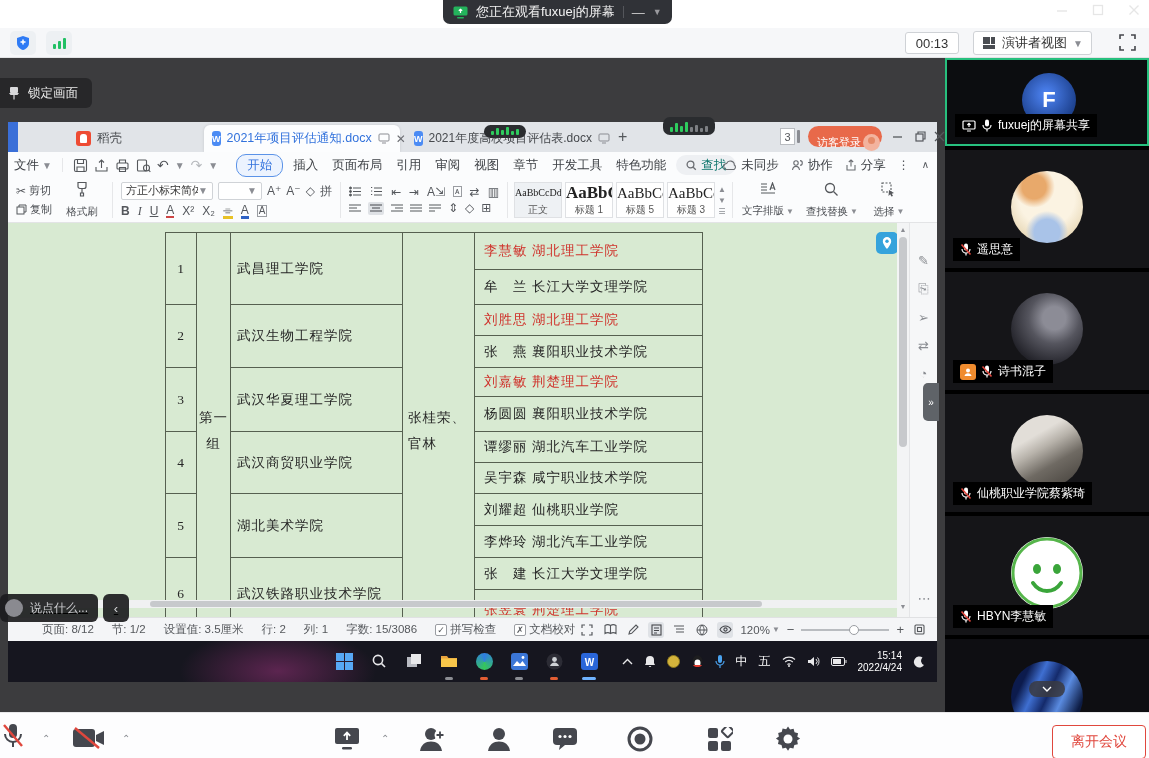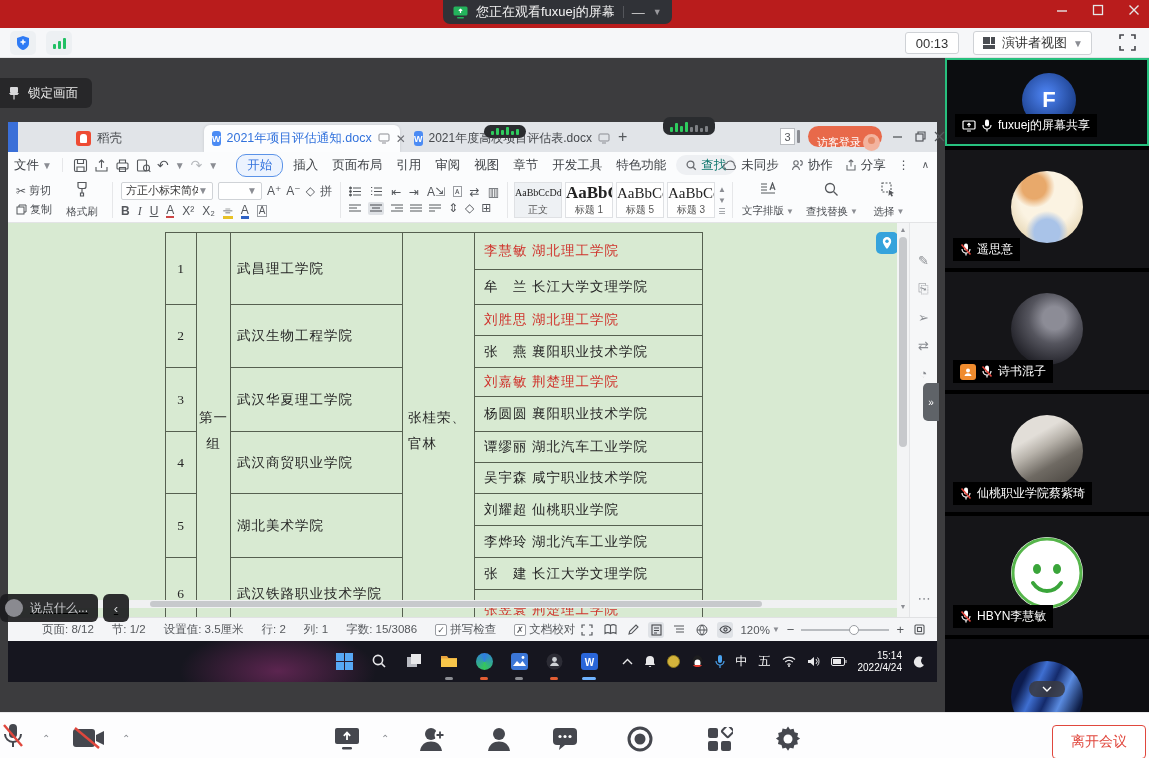--- a/index.html
+++ b/index.html
@@ -93,21 +93,21 @@
   .bottombar{position:absolute;left:0;top:712px;width:1149px;height:46px;background:#fdfdfe;border-top:1px solid #e8e8ea;}
   .leavebtn{position:absolute;left:1052px;top:12px;width:94px;height:34px;border:1px solid #e0473d;border-radius:4px;
      background:#fff;color:#e0473d;font-size:14px;display:flex;align-items:center;justify-content:center;}
   .chev{color:#8b8d93;font-size:10px;}
 </style>
 </head>
 <body>
 
 <div class="stage">
 
-  <div class="abs" style="left:0;top:0;width:1149px;height:28px;background:#b91c1c;text-align:center;">
+  <div class="abs" style="left:0;top:0;width:1149px;height:28px;background:#ffffff;text-align:center;">
     <div class="banner-pill">
       <span>
         <svg width="15" height="13" viewBox="0 0 15 13">
             <rect x="0.5" y="0.5" width="14" height="9" rx="1.5" fill="#24b35c"></rect>
             <path d="M7.5 7V3.4M5.8 4.8l1.7-1.6 1.7 1.6" stroke="#fff" stroke-width="1.2" fill="none"></path>
             <rect x="4" y="11" width="7" height="1.6" rx="0.8" fill="#24b35c"></rect>
           </svg>
       </span>
       <span>您正在观看fuxuej的屏幕</span>
       <span style="width:1px;height:12px;background:#54565b;"></span>

